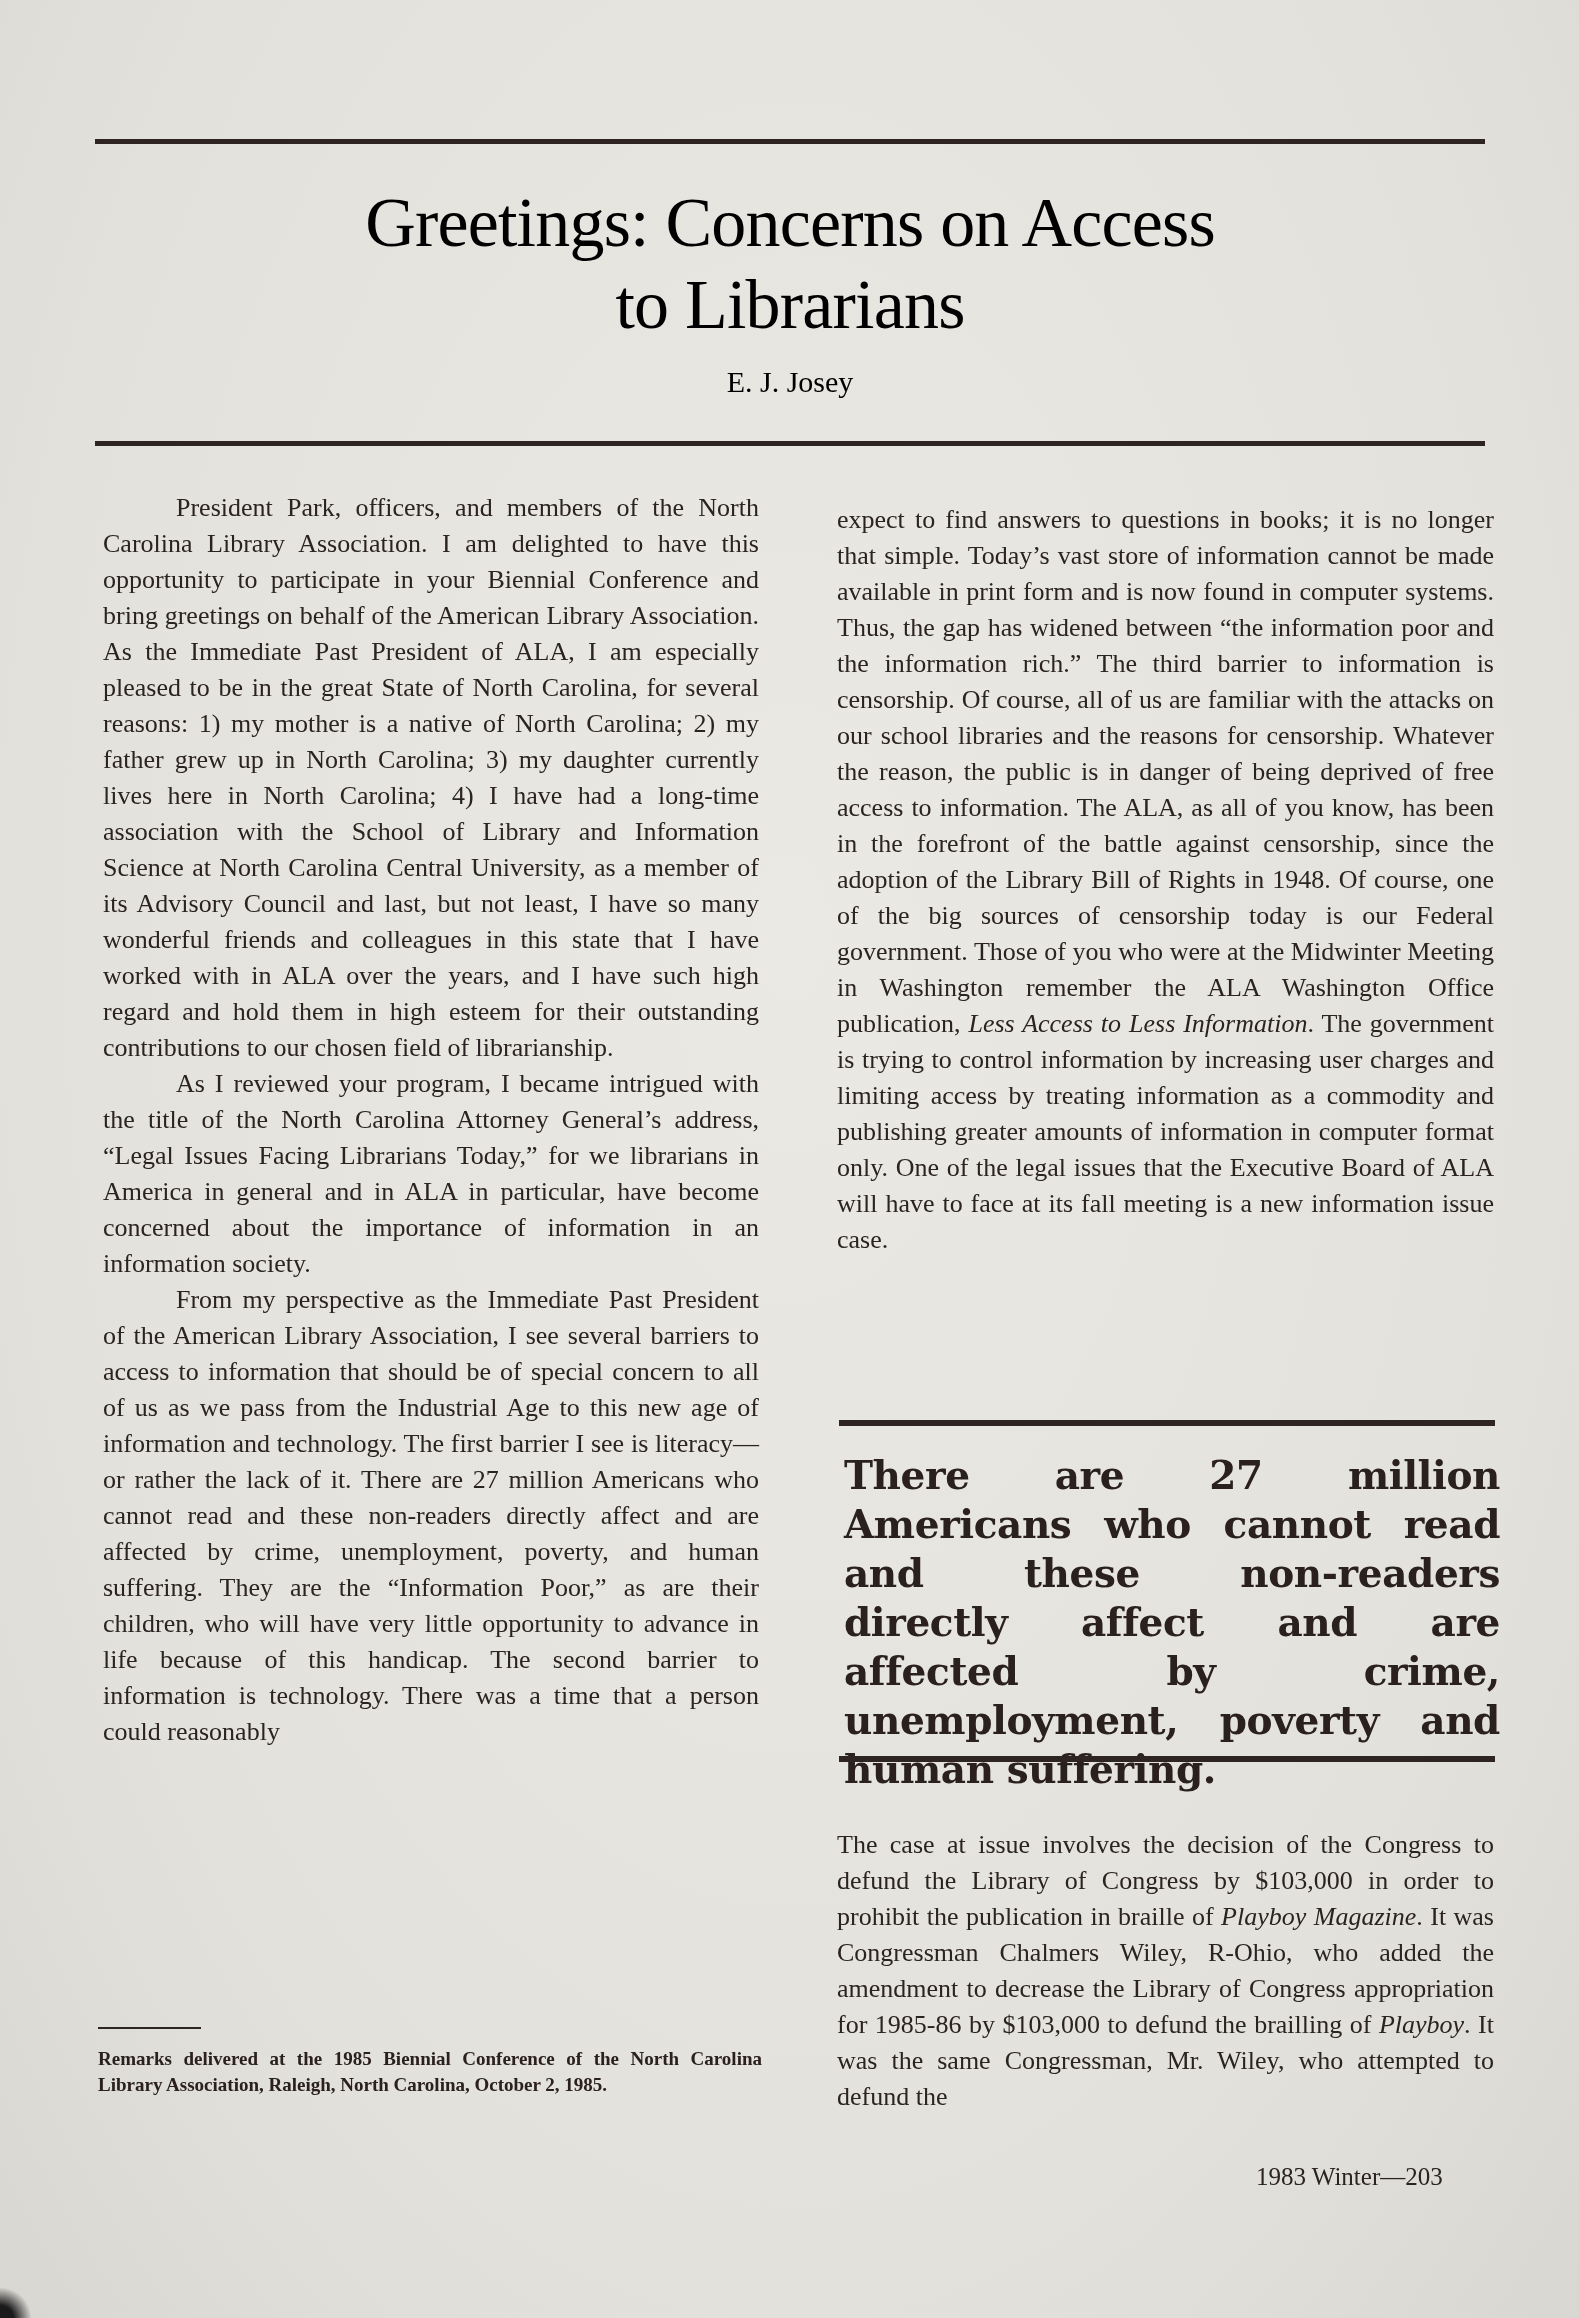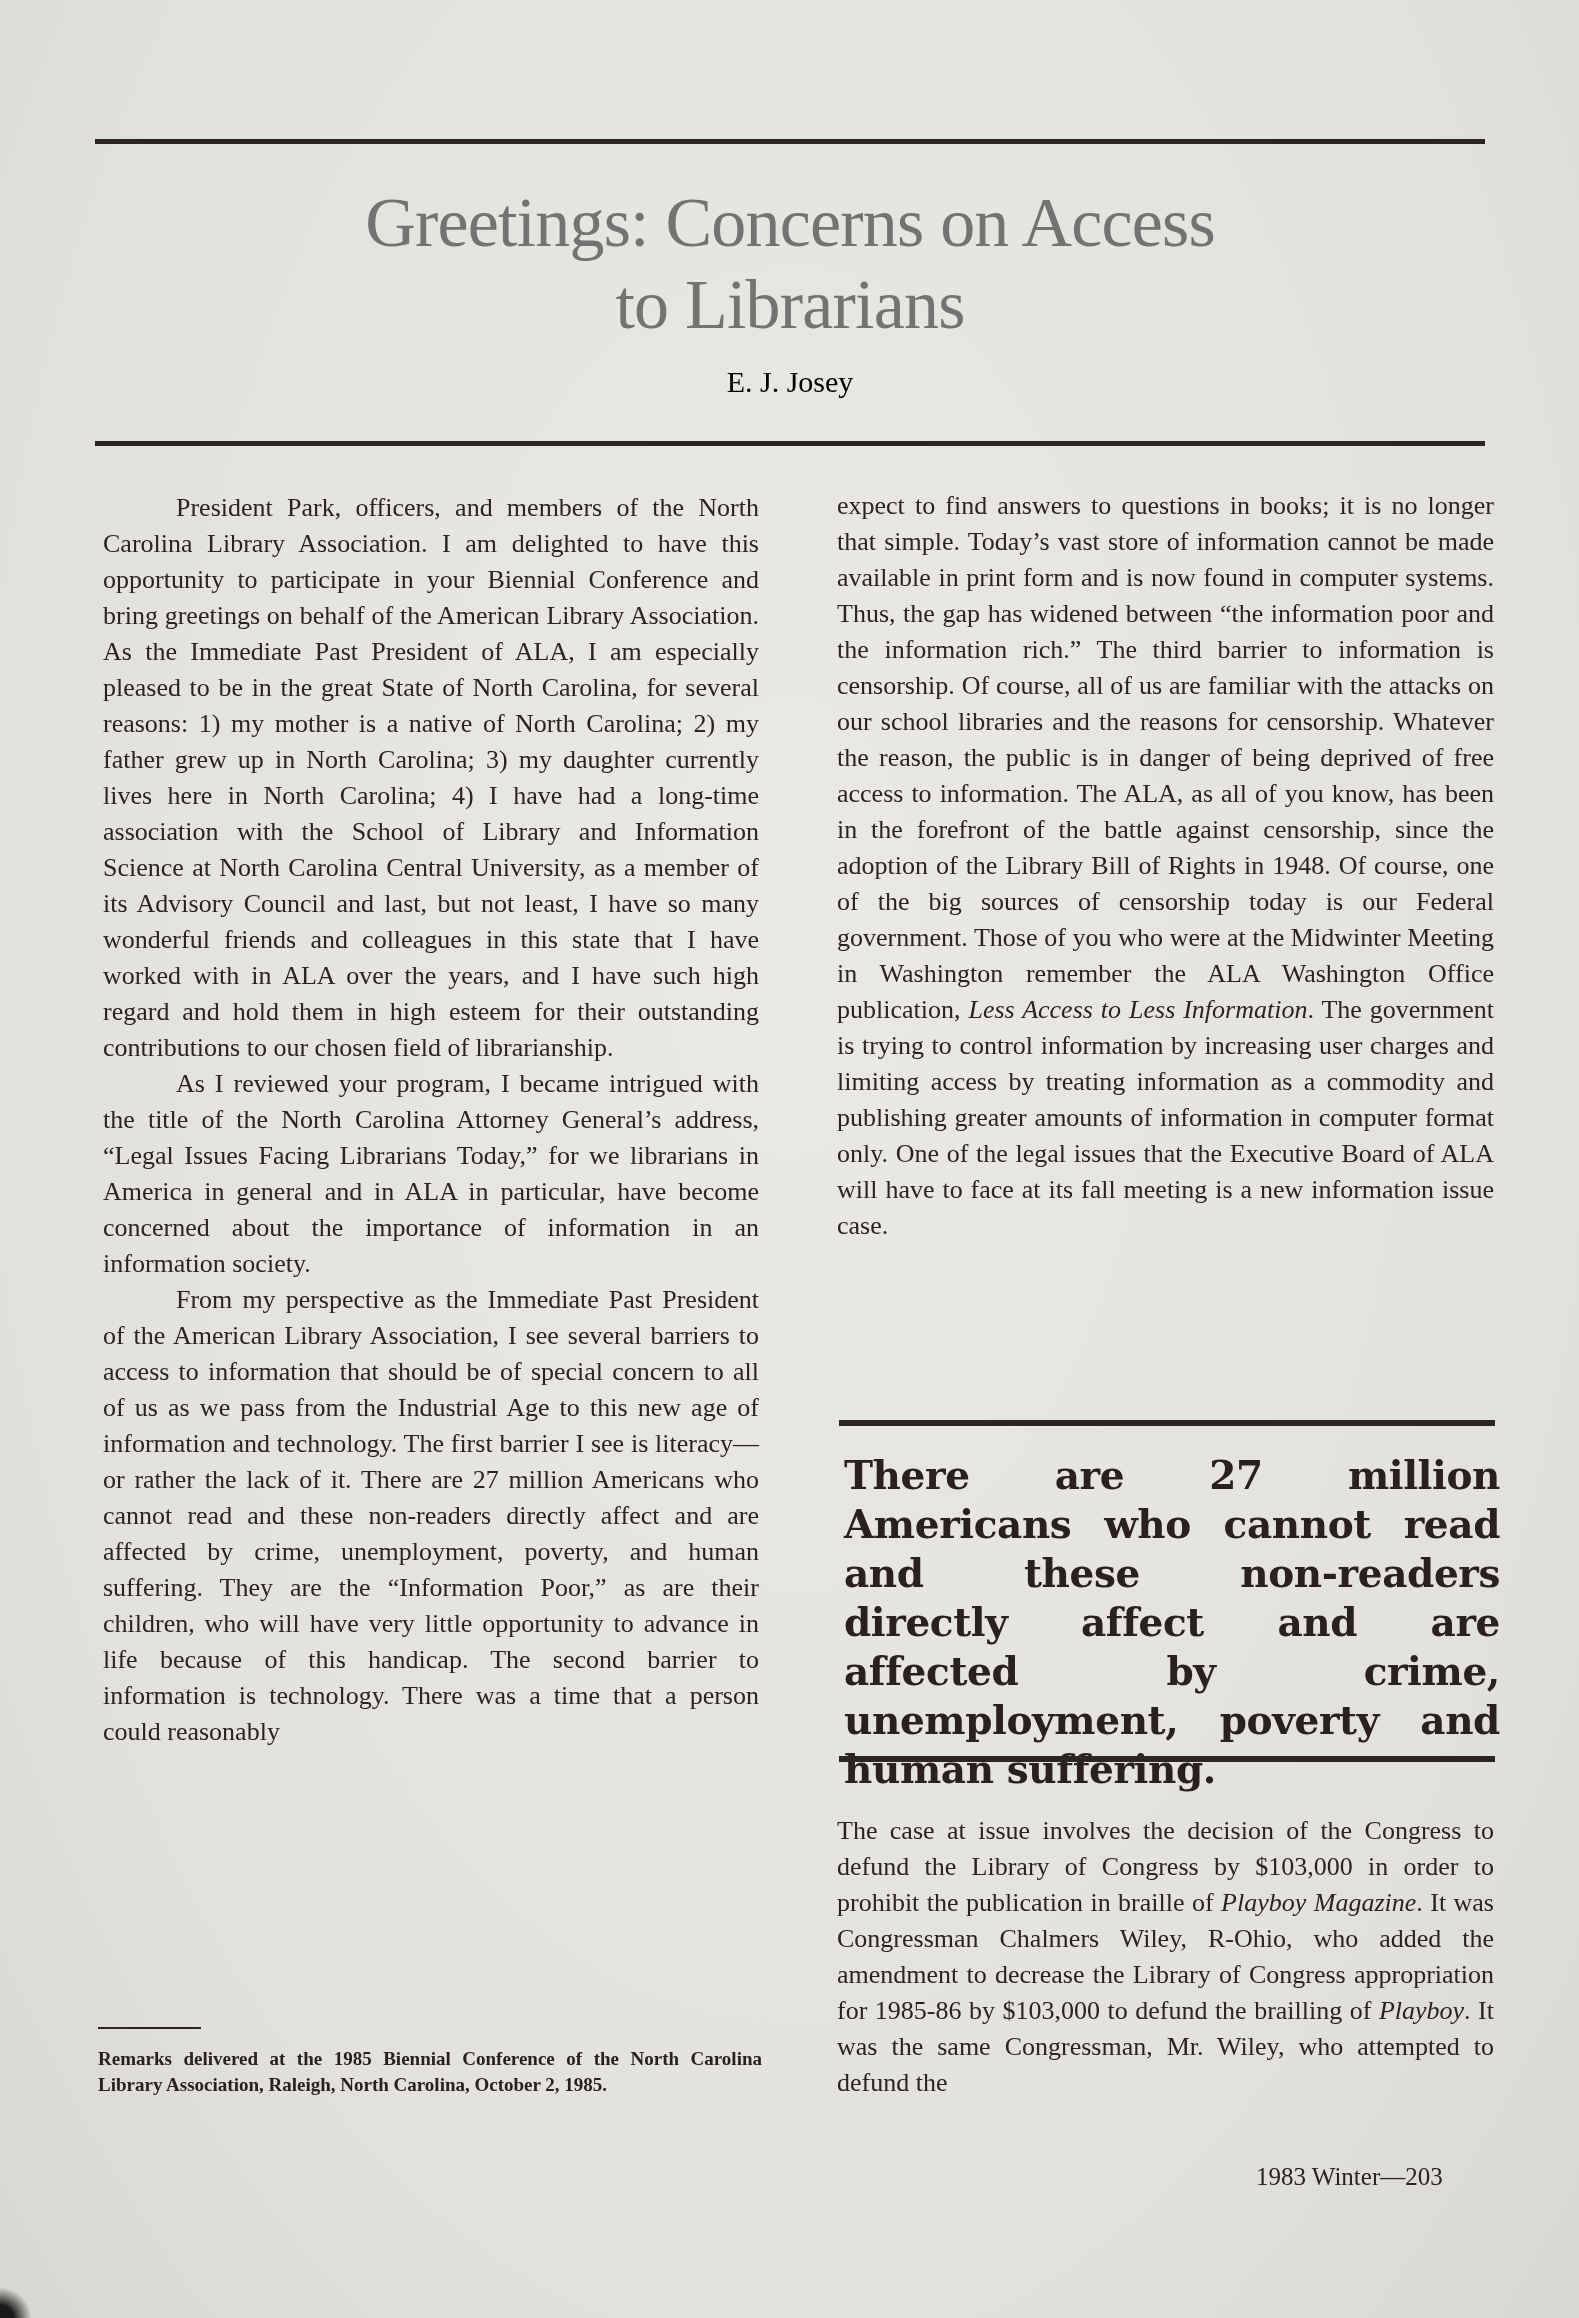--- a/index.html
+++ b/index.html
@@ -23,37 +23,37 @@
   }
   #rule-top { left: 95px; top: 139px; width: 1390px; height: 4.7px; }
   #rule-mid { left: 95px; top: 441px; width: 1390px; height: 4.7px; }
   #rule-pull-top { left: 839px; top: 1420px; width: 656px; height: 5.5px; }
   #rule-pull-bottom { left: 839px; top: 1756px; width: 656px; height: 5.5px; }
   #rule-footnote { left: 98px; top: 2027px; width: 103px; height: 2.4px; }
 
   .title {
     position: absolute; left: 0; right: 0; top: 182px;
     text-align: center; font-size: 70px; line-height: 82px;
-    font-weight: normal; letter-spacing: -0.8px; color: #737373;
+    font-weight: normal; letter-spacing: -0.8px; color: #000000;
     margin: 0;
   }
   .author {
     position: absolute; left: 0; right: 0; top: 365px;
     text-align: center; font-size: 30px; color: #000000;
   }
   .col {
     position: absolute; font-size: 26px; line-height: 36px;
     text-align: justify; color: #2b2323;
   }
   #col-left { left: 103px; top: 490px; width: 656px; }
   #col-right-top { left: 837px; top: 488px; width: 657px; }
   #col-right-bottom { left: 837px; top: 1813px; width: 657px; }
   .col p { margin: 0; }
   .col p.indent { text-indent: 73px; }
-  .col p.noindent { text-indent: 0; }
+  .col p.noindent { text-indent: 0; margin-top: 14px; }
   .pullquote {
     position: absolute; left: 839px; top: 1446px; width: 656px;
     font-size: 39px; line-height: 49px; font-weight: bold;
     text-align: justify; color: #2a2020; margin: 5px;
     font-family: "DejaVu Serif", "Liberation Serif", serif;
     letter-spacing: -0.4px;
   }
   .footnote {
     position: absolute; left: 98px; top: 2046px; width: 664px;
     font-size: 19px; line-height: 26px; font-weight: bold;

